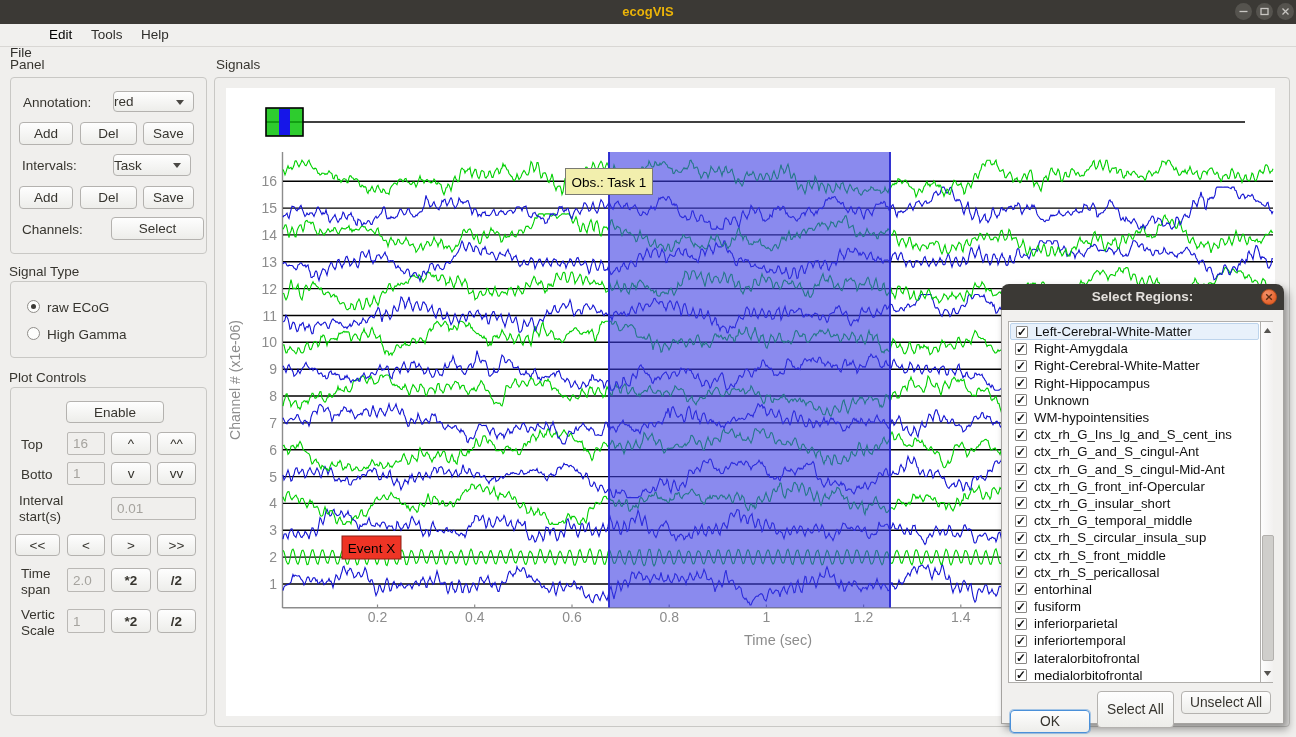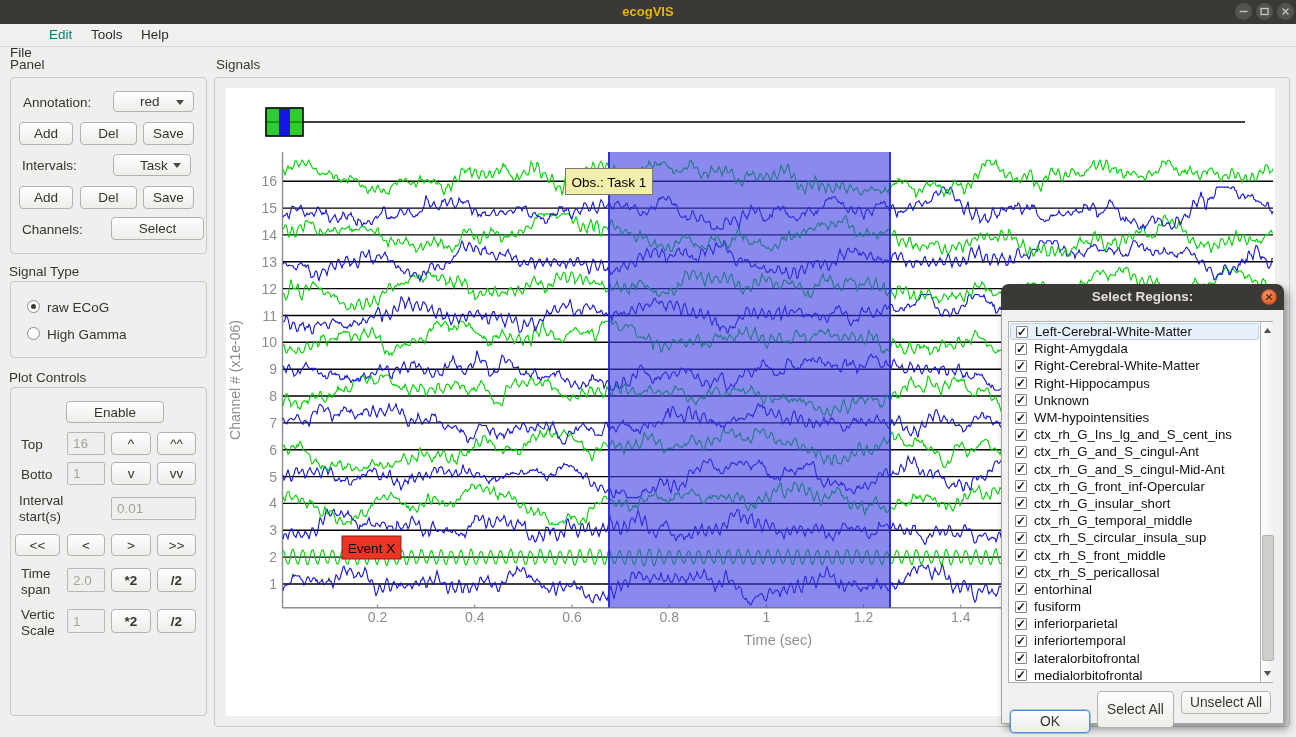--- a/index.html
+++ b/index.html
@@ -7,21 +7,21 @@
 .lbl { position:absolute; font-size:13.5px; color:#37352f; white-space:nowrap; }
 .btn { position:absolute; border:1px solid #b4b2af; border-radius:4px;
   background:linear-gradient(#fefefe,#ededea); color:#37352f; font-size:13.5px;
   display:flex; align-items:center; justify-content:center; white-space:nowrap; }
 .inp { position:absolute; border:1px solid #bab8b5; border-radius:2px;
   background:#f0efed; color:#a5a39e; font-size:13.5px; display:flex; align-items:center;
   padding-left:5px; }
 .grp { position:absolute; border:1px solid #c9c8c5; border-radius:4px; }
 .combo { position:absolute; border:1px solid #b4b2af; border-radius:4px;
   background:linear-gradient(#fefefe,#ededea); color:#37352f; font-size:13.5px;
-  display:flex; align-items:center; padding-left:26px; }
+  display:flex; align-items:center; padding-left:0; }
 .combo .arr { position:absolute; right:9px; top:50%; margin-top:-2px; width:0; height:0;
   border-left:4.5px solid transparent; border-right:4.5px solid transparent;
   border-top:5px solid #4a4844; }
 .radio { position:absolute; width:13px; height:13px; border:1px solid #908e8a;
   border-radius:50%; background:#fdfdfc; }
 .radio.sel::after { content:""; position:absolute; left:3px; top:3px; width:5px; height:5px;
   border-radius:50%; background:#3d3b37; }
 .lrow { height:17.2px; display:flex; align-items:center; padding-left:5px; }
 .cb { width:12px; height:12px; border:1px solid #888683; background:#fff; border-radius:1px;
   font-size:12px; font-weight:bold; color:#111; line-height:10px; text-align:center;
@@ -37,21 +37,21 @@
   <div class="abs" style="left:1277px;top:2.5px;width:17px;height:17px;border-radius:50%;background:#55534e"></div>
   <svg class="abs" style="left:1235px;top:2.5px" width="59" height="17">
     <line x1="4.5" y1="8.5" x2="12.5" y2="8.5" stroke="#c8c6c2" stroke-width="1.3"></line>
     <rect x="26" y="5.5" width="7" height="6" fill="none" stroke="#c8c6c2" stroke-width="1.3"></rect>
     <path d="M47.5 5.5 L53.5 11.5 M53.5 5.5 L47.5 11.5" stroke="#c8c6c2" stroke-width="1.3"></path>
   </svg>
 </div>
 
 <div class="abs" style="left:0;top:24px;width:1296px;height:23px;background:#f1f0ee;border-bottom:1px solid #d9d7d4;">
   <span class="abs" style="left:10px;top:21px;font-size:13.5px;color:#2f2e2b">File</span>
-  <span class="abs" style="left:49px;top:3px;font-size:13.5px;color:#0f766e">Edit</span>
+  <span class="abs" style="left:49px;top:3px;font-size:13.5px;color:#000000">Edit</span>
   <span class="abs" style="left:91px;top:3px;font-size:13.5px;color:#2f2e2b">Tools</span>
   <span class="abs" style="left:141px;top:3px;font-size:13.5px;color:#2f2e2b">Help</span>
 </div>
 
 <div class="lbl" style="left:10px;top:57px">Panel</div>
 <div class="grp" style="left:10px;top:77px;width:197px;height:177px"></div>
 <div class="lbl" style="left:23px;top:95px">Annotation:</div>
 <div class="combo" style="left:113px;top:91px;width:81px;height:21px">red<span class="arr"></span></div>
 <div class="btn" style="left:19px;top:122px;width:54px;height:23px">Add</div>
 <div class="btn" style="left:80px;top:122px;width:57px;height:23px">Del</div>

